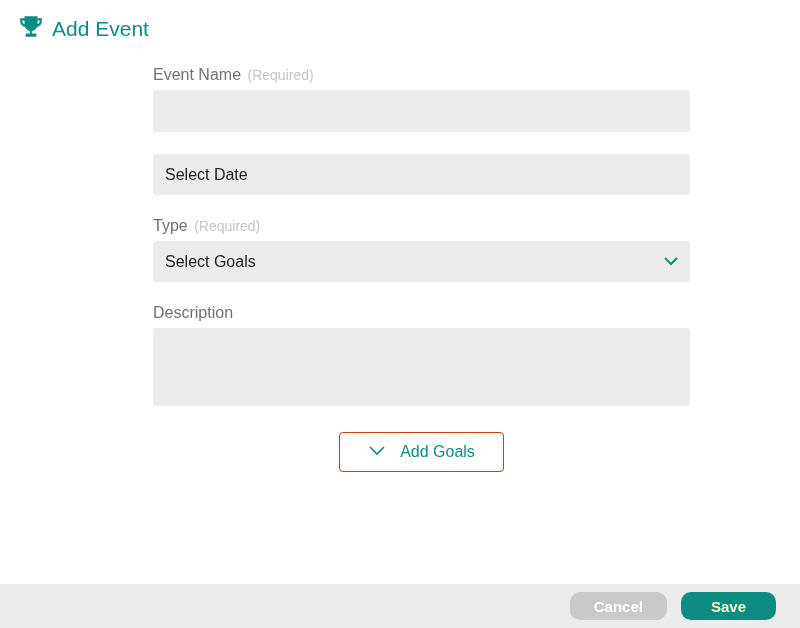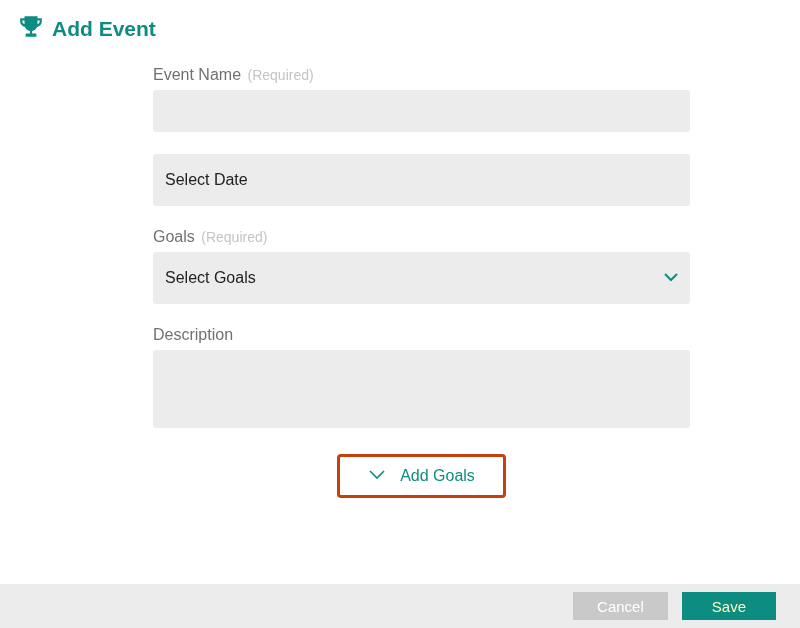--- a/index.html
+++ b/index.html
@@ -13,21 +13,21 @@
     .header {
       display: flex;
       align-items: center;
       padding: 14px 18px 0 18px;
       gap: 8px;
     }
     .header svg { flex-shrink: 0; }
     .header-title {
       color: #0d8c81;
       font-size: 21px;
-      font-weight: 700;
+      font-weight: 400;
     }
     .form-area {
       padding: 22px 110px 0 110px;
       margin-left: 43px;
     }
     .field-group {
       margin-bottom: 22px;
     }
     .field-label {
       font-size: 16px;
@@ -45,21 +45,21 @@
       border: none;
       background: #ececec;
       border-radius: 3px;
       padding: 0 12px;
       font-size: 16px;
       color: #222;
       outline: none;
     }
     .select-like {
       width: 100%;
-      height: 52px;
+      height: 41px;
       background: #ececec;
       border-radius: 3px;
       padding: 0 12px;
       font-size: 16px;
       color: #222;
       display: flex;
       align-items: center;
       justify-content: space-between;
       cursor: pointer;
     }
@@ -74,21 +74,21 @@
       color: #222;
       resize: none;
       outline: none;
     }
     .addgoals-wrap {
       display: flex;
       justify-content: center;
       margin-top: 18px;
     }
     .addgoals-btn {
-      border: 3px solid #c2410c;
+      border: 1px solid #c2410c;
       background: #fff;
       color: #0d8c81;
       font-size: 16px;
       padding: 10px 28px;
       border-radius: 4px;
       display: inline-flex;
       align-items: center;
       gap: 14px;
       cursor: pointer;
     }
@@ -100,25 +100,26 @@
       height: 44px;
       background: #ececec;
       display: flex;
       justify-content: flex-end;
       align-items: center;
       padding-right: 24px;
       gap: 14px;
     }
     .btn {
       border: none;
-      border-radius: 0;
+      border-radius: 10px;
       font-size: 15px;
       height: 28px;
       padding: 0 24px;
       cursor: pointer;
+      font-weight: bold;
     }
     .btn-cancel {
       background: #c9c9c9;
       color: #fff;
     }
     .btn-save {
       background: #0d8c81;
       color: #fef9c3;
       padding: 0 30px;
     }
@@ -146,21 +147,21 @@
   </div>
 
   <div class="field-group">
     <div class="select-like">
       <span>Select Date</span>
     </div>
   </div>
 
   <div class="field-group">
     <div class="field-label">
-      <span>Goals</span>
+      <span>Type</span>
       <span class="req">(Required)</span>
     </div>
     <div class="select-like">
       <span>Select Goals</span>
       <span>
         <svg width="14" height="10" viewBox="0 0 14 10">
             <path d="M1 1l6 6 6-6" stroke="#0d8c81" stroke-width="2" fill="none"></path>
           </svg>
       </span>
     </div>

